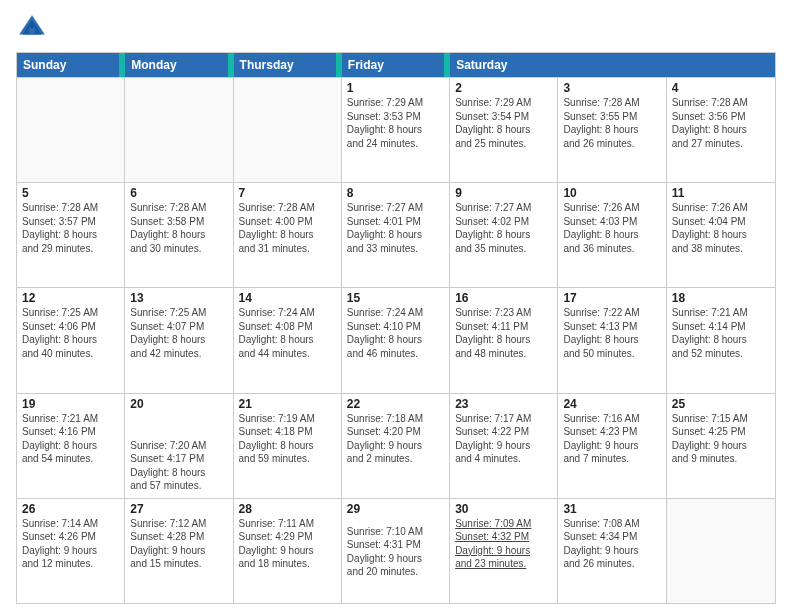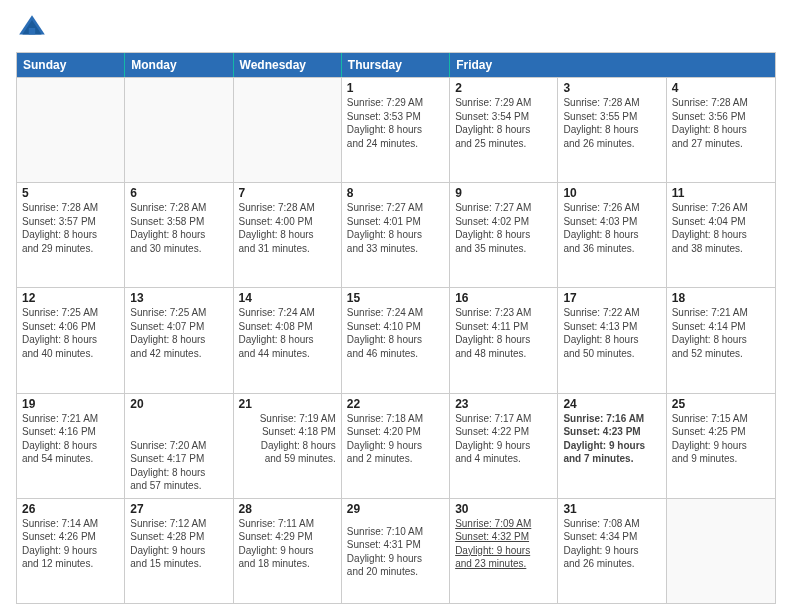--- a/index.html
+++ b/index.html
@@ -69,21 +69,21 @@
       display: grid;
       grid-template-columns: repeat(7, 1fr);
       background: #2a6db5;
     }
     .cal-header-cell {
       color: #fff;
       font-size: 12px;
       font-weight: bold;
       padding: 5px 6px;
       text-align: left;
-      border-right: 1px solid #14b8a6;
+      border-right: 6px solid #14b8a6;
     }
     .cal-header-cell:last-child { border-right: none; }
     .cal-body {
       flex: 1;
       display: flex;
       flex-direction: column;
     }
     .cal-row {
       display: grid;
       grid-template-columns: repeat(7, 1fr);
@@ -133,23 +133,23 @@
     <div class="title-block">
       <div class="month-title"></div>
       <div class="location"></div>
     </div>
   </div>
 
   <div class="calendar">
     <div class="cal-header" id="cal-header">
         <div class="cal-header-cell">Sunday</div>
         <div class="cal-header-cell">Monday</div>
-        <div class="cal-header-cell">Wednesday</div>
         <div class="cal-header-cell">Thursday</div>
         <div class="cal-header-cell">Friday</div>
+        <div class="cal-header-cell">Saturday</div>
       </div>
     <div class="cal-body" id="cal-body">
         <div class="cal-row">
           <div class="cal-cell empty"></div>
           <div class="cal-cell empty"></div>
           <div class="cal-cell empty"></div>
           <div class="cal-cell">
             <span class="day-num">1</span>
             <div class="cell-info" style="white-space: pre-line;">Sunrise: 7:29 AM
 Sunset: 3:53 PM
@@ -290,42 +290,42 @@
           </div>
           <div class="cal-cell">
             <span class="day-num">20</span>
             <div class="cell-info" style="white-space: pre-line; margin-top: 28px;">Sunrise: 7:20 AM
 Sunset: 4:17 PM
 Daylight: 8 hours
 and 57 minutes.</div>
           </div>
           <div class="cal-cell">
             <span class="day-num">21</span>
-            <div class="cell-info" style="white-space: pre-line; text-align: right;">Sunrise: 7:19 AM
+            <div class="cell-info" style="white-space: pre-line;">Sunrise: 7:19 AM
 Sunset: 4:18 PM
 Daylight: 8 hours
 and 59 minutes.</div>
           </div>
           <div class="cal-cell">
             <span class="day-num">22</span>
             <div class="cell-info" style="white-space: pre-line;">Sunrise: 7:18 AM
 Sunset: 4:20 PM
 Daylight: 9 hours
 and 2 minutes.</div>
           </div>
           <div class="cal-cell">
             <span class="day-num">23</span>
             <div class="cell-info" style="white-space: pre-line;">Sunrise: 7:17 AM
 Sunset: 4:22 PM
 Daylight: 9 hours
 and 4 minutes.</div>
           </div>
           <div class="cal-cell">
             <span class="day-num">24</span>
-            <div class="cell-info" style="white-space: pre-line; font-weight: bold;">Sunrise: 7:16 AM
+            <div class="cell-info" style="white-space: pre-line;">Sunrise: 7:16 AM
 Sunset: 4:23 PM
 Daylight: 9 hours
 and 7 minutes.</div>
           </div>
           <div class="cal-cell">
             <span class="day-num">25</span>
             <div class="cell-info" style="white-space: pre-line;">Sunrise: 7:15 AM
 Sunset: 4:25 PM
 Daylight: 9 hours
 and 9 minutes.</div>

